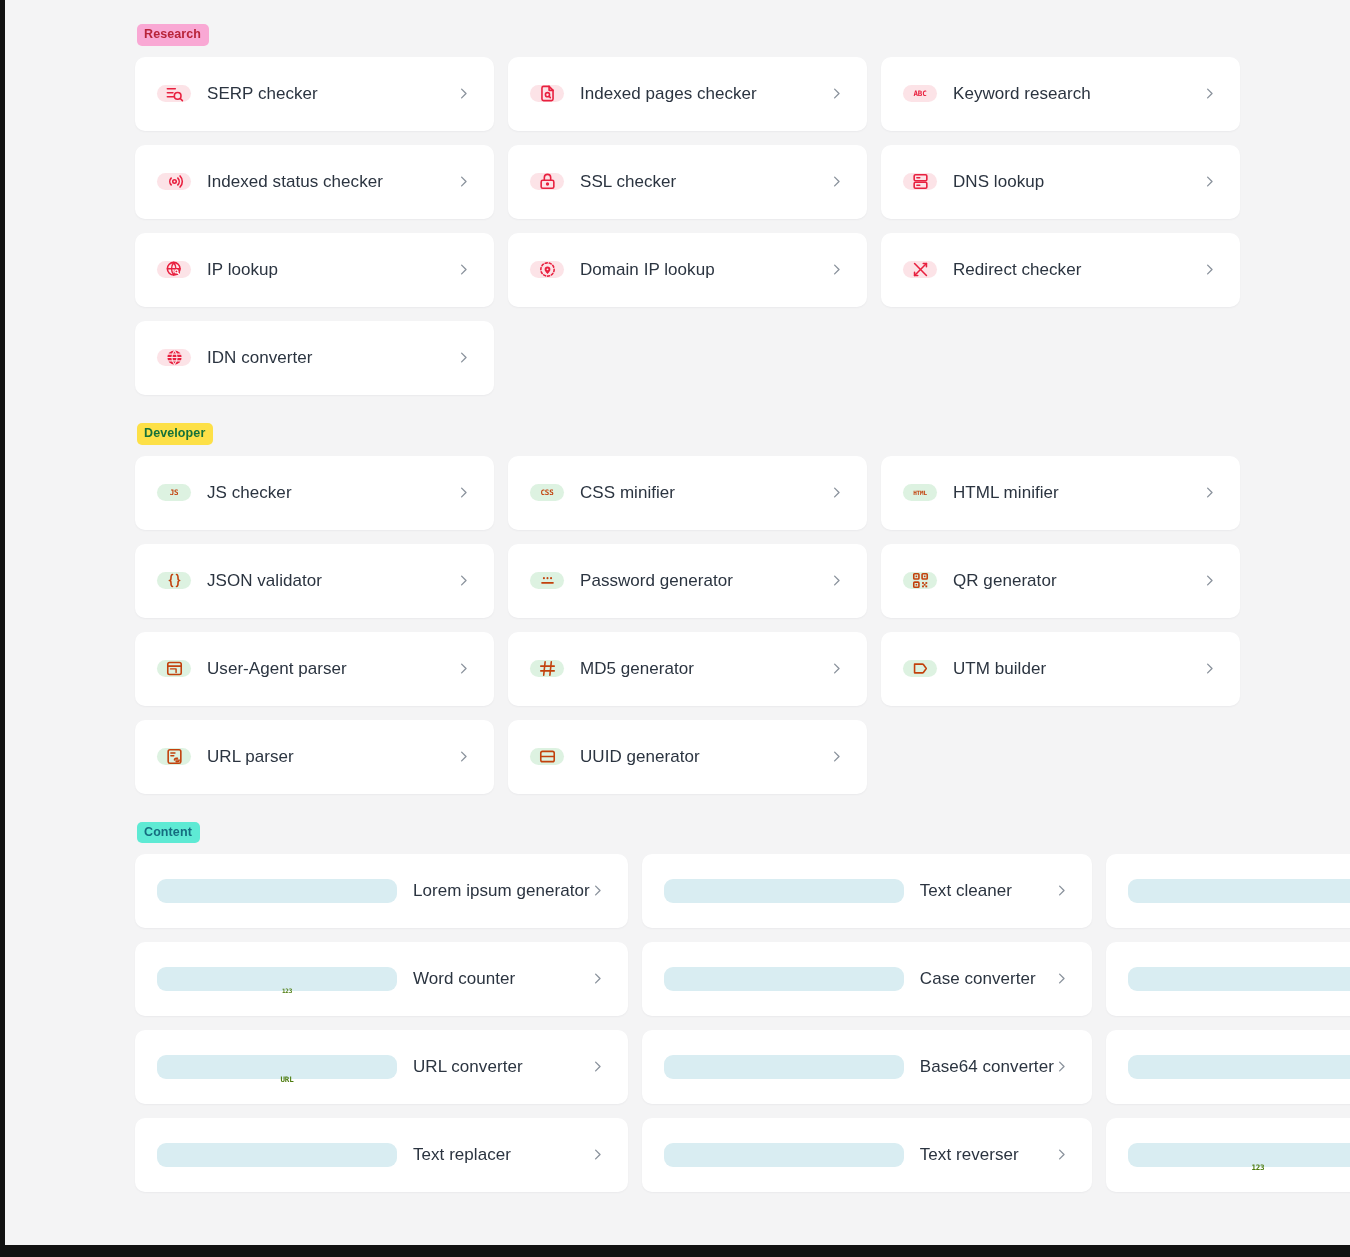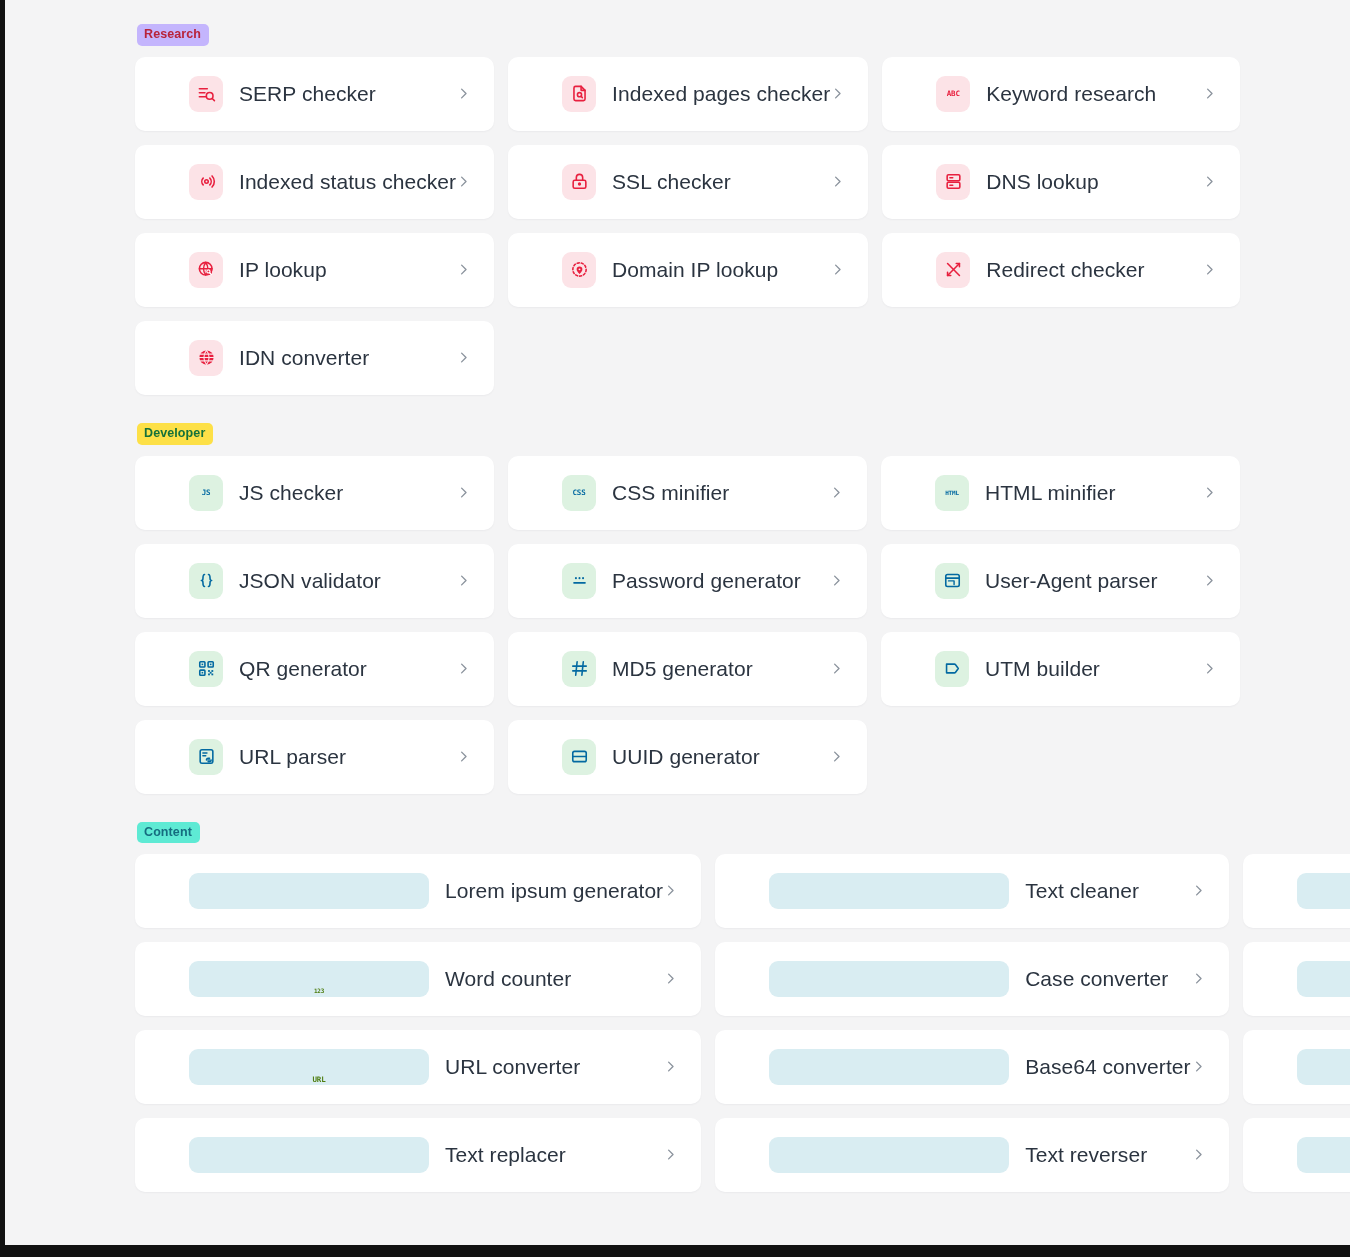--- a/index.html
+++ b/index.html
@@ -35,21 +35,21 @@
   .badge {
     display: inline-block;
     font-size: 12.5px;
     font-weight: bold;
     letter-spacing: 0.1px;
     padding: 4px 8px 4px 7px;
     border-radius: 5px;
     margin: 0 0 11px 2px;
     line-height: 1.1;
   }
-  .badge.research { background: #c4b5fd; color: #b8243a; }
+  .badge.research { background: #f9a8d4; color: #b8243a; }
   .badge.developer { background: #fde047; color: #14713a; }
   .badge.content { background: #5eead4; color: #156c7f; }
 
   .grid {
     display: grid;
     grid-template-columns: repeat(3, 1fr);
     column-gap: 14px;
     row-gap: 14px;
   }
 
@@ -60,46 +60,45 @@
     display: flex;
     align-items: center;
     padding: 0 22px 0 22px;
     cursor: pointer;
     box-shadow: 0 1px 2px rgba(16,24,40,0.045);
     text-decoration: none;
   }
 
   .ico {
     width: 34px;
-    height: 36px;
+    height: 17px;
     min-width: 34px;
     border-radius: 9px;
     display: flex;
     align-items: center;
     justify-content: center;
     margin-right: 16px;
-    margin-left: 32px;
   }
   .ico svg { display: block; }
   .ico .txt {
     font-family: "DejaVu Sans Mono", monospace;
     font-size: 7.5px;
     font-weight: bold;
     letter-spacing: -0.2px;
     line-height: 1;
   }
   .ico .txt.sm { font-size: 6px; }
 
   .ico.research { background: #fce3e7; color: #e8203f; }
-  .ico.developer { background: #ddf2e1; color: #0369a1; }
+  .ico.developer { background: #ddf2e1; color: #c2410c; }
   .ico.content { background: #d9edf2; color: #4d7c0f; }
 
   .label {
     flex: 1;
-    font-size: 21px;
+    font-size: 17px;
     color: #2b3440;
     letter-spacing: 0.05px;
     white-space: nowrap;
     overflow: hidden;
     text-overflow: ellipsis;
   }
 
   .chev {
     width: 16px;
     height: 16px;
@@ -326,35 +325,20 @@
             <div class="card">
               <span class="ico developer">
                 <svg width="19" height="19" viewBox="0 0 24 24" fill="none" stroke="currentColor" stroke-width="2" stroke-linecap="round" stroke-linejoin="round">
                   <circle cx="7.5" cy="9" r="1.3" fill="currentColor" stroke="none"></circle>
                   <circle cx="12" cy="9" r="1.3" fill="currentColor" stroke="none"></circle>
                   <circle cx="16.5" cy="9" r="1.3" fill="currentColor" stroke="none"></circle>
                   <line x1="5" y1="15" x2="19" y2="15"></line>
                 </svg>
               </span>
               <span class="label">Password generator</span>
-              <span class="chev">
-                <svg width="15" height="15" viewBox="0 0 24 24" fill="none" stroke="currentColor" stroke-width="2.2" stroke-linecap="round" stroke-linejoin="round">
-                  <polyline points="9 5 16 12 9 19"></polyline>
-                </svg>
-              </span>
-            </div>
-            <div class="card">
-              <span class="ico developer">
-                <svg width="19" height="19" viewBox="0 0 24 24" fill="none" stroke="currentColor" stroke-width="2" stroke-linecap="round" stroke-linejoin="round">
-                  <rect x="3.5" y="4.5" width="17" height="15" rx="2.2"></rect>
-                  <line x1="3.5" y1="9" x2="20.5" y2="9"></line>
-                  <path d="M7 12.5h7v4.5" stroke-width="1.8"></path>
-                </svg>
-              </span>
-              <span class="label">User-Agent parser</span>
               <span class="chev">
                 <svg width="15" height="15" viewBox="0 0 24 24" fill="none" stroke="currentColor" stroke-width="2.2" stroke-linecap="round" stroke-linejoin="round">
                   <polyline points="9 5 16 12 9 19"></polyline>
                 </svg>
               </span>
             </div>
             <div class="card">
               <span class="ico developer">
                 <svg width="19" height="19" viewBox="0 0 24 24" fill="none" stroke="currentColor" stroke-width="2" stroke-linecap="round" stroke-linejoin="round">
                   <rect x="3.5" y="3.5" width="6.5" height="6.5" rx="1"></rect>
@@ -373,20 +357,35 @@
               <span class="label">QR generator</span>
               <span class="chev">
                 <svg width="15" height="15" viewBox="0 0 24 24" fill="none" stroke="currentColor" stroke-width="2.2" stroke-linecap="round" stroke-linejoin="round">
                   <polyline points="9 5 16 12 9 19"></polyline>
                 </svg>
               </span>
             </div>
             <div class="card">
               <span class="ico developer">
                 <svg width="19" height="19" viewBox="0 0 24 24" fill="none" stroke="currentColor" stroke-width="2" stroke-linecap="round" stroke-linejoin="round">
+                  <rect x="3.5" y="4.5" width="17" height="15" rx="2.2"></rect>
+                  <line x1="3.5" y1="9" x2="20.5" y2="9"></line>
+                  <path d="M7 12.5h7v4.5" stroke-width="1.8"></path>
+                </svg>
+              </span>
+              <span class="label">User-Agent parser</span>
+              <span class="chev">
+                <svg width="15" height="15" viewBox="0 0 24 24" fill="none" stroke="currentColor" stroke-width="2.2" stroke-linecap="round" stroke-linejoin="round">
+                  <polyline points="9 5 16 12 9 19"></polyline>
+                </svg>
+              </span>
+            </div>
+            <div class="card">
+              <span class="ico developer">
+                <svg width="19" height="19" viewBox="0 0 24 24" fill="none" stroke="currentColor" stroke-width="2" stroke-linecap="round" stroke-linejoin="round">
                   <line x1="9" y1="3.5" x2="7.2" y2="20.5"></line>
                   <line x1="16.8" y1="3.5" x2="15" y2="20.5"></line>
                   <line x1="3.5" y1="9" x2="20.5" y2="9"></line>
                   <line x1="3.5" y1="15" x2="20.5" y2="15"></line>
                 </svg>
               </span>
               <span class="label">MD5 generator</span>
               <span class="chev">
                 <svg width="15" height="15" viewBox="0 0 24 24" fill="none" stroke="currentColor" stroke-width="2.2" stroke-linecap="round" stroke-linejoin="round">
                   <polyline points="9 5 16 12 9 19"></polyline>

